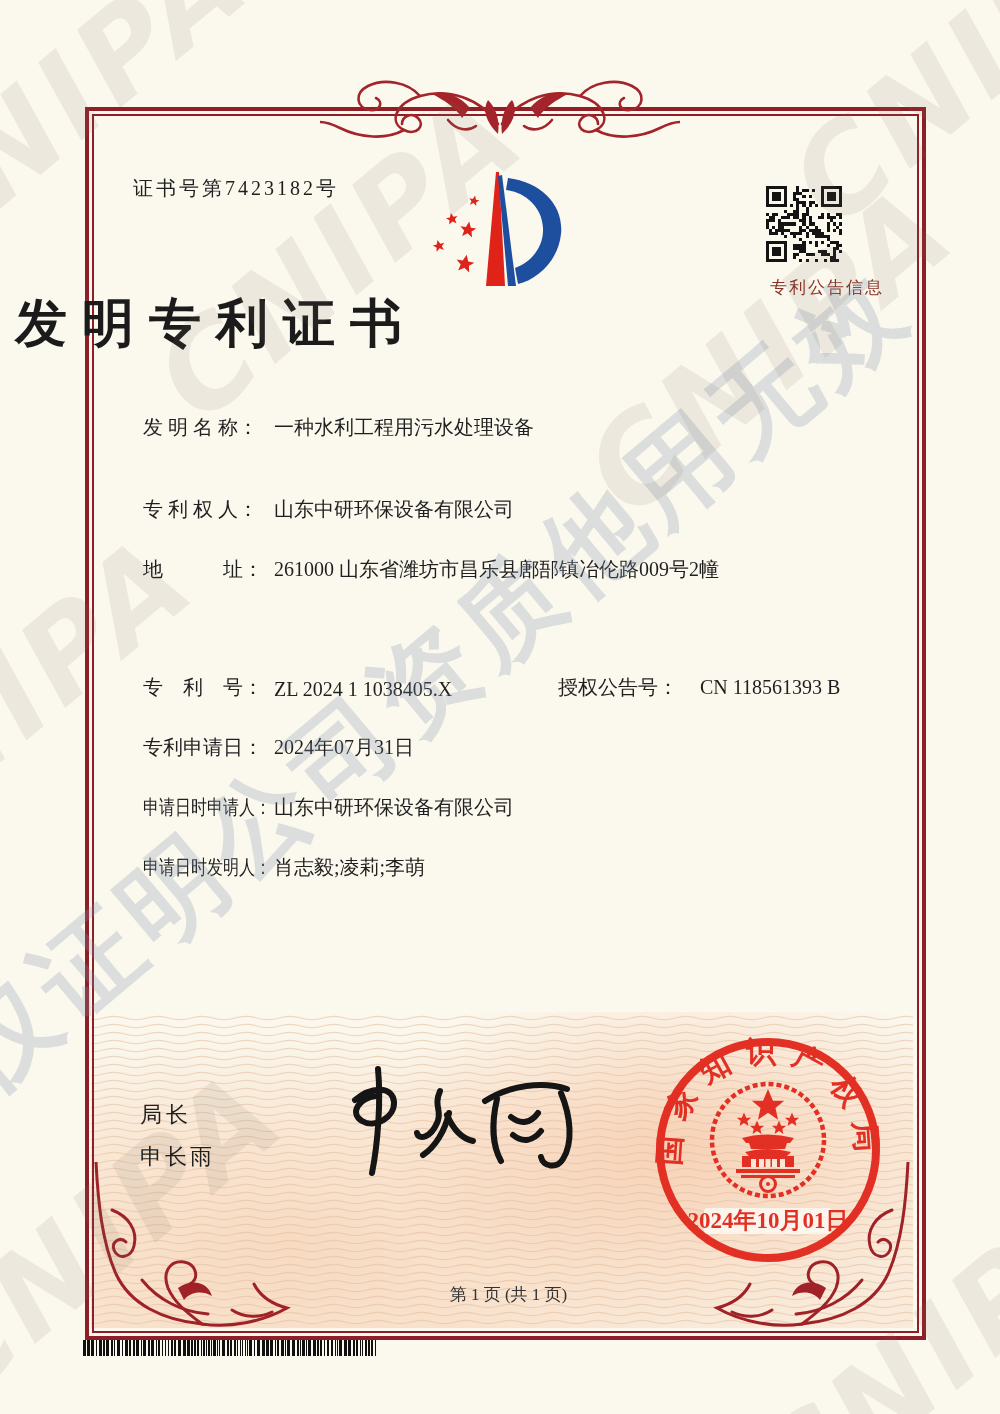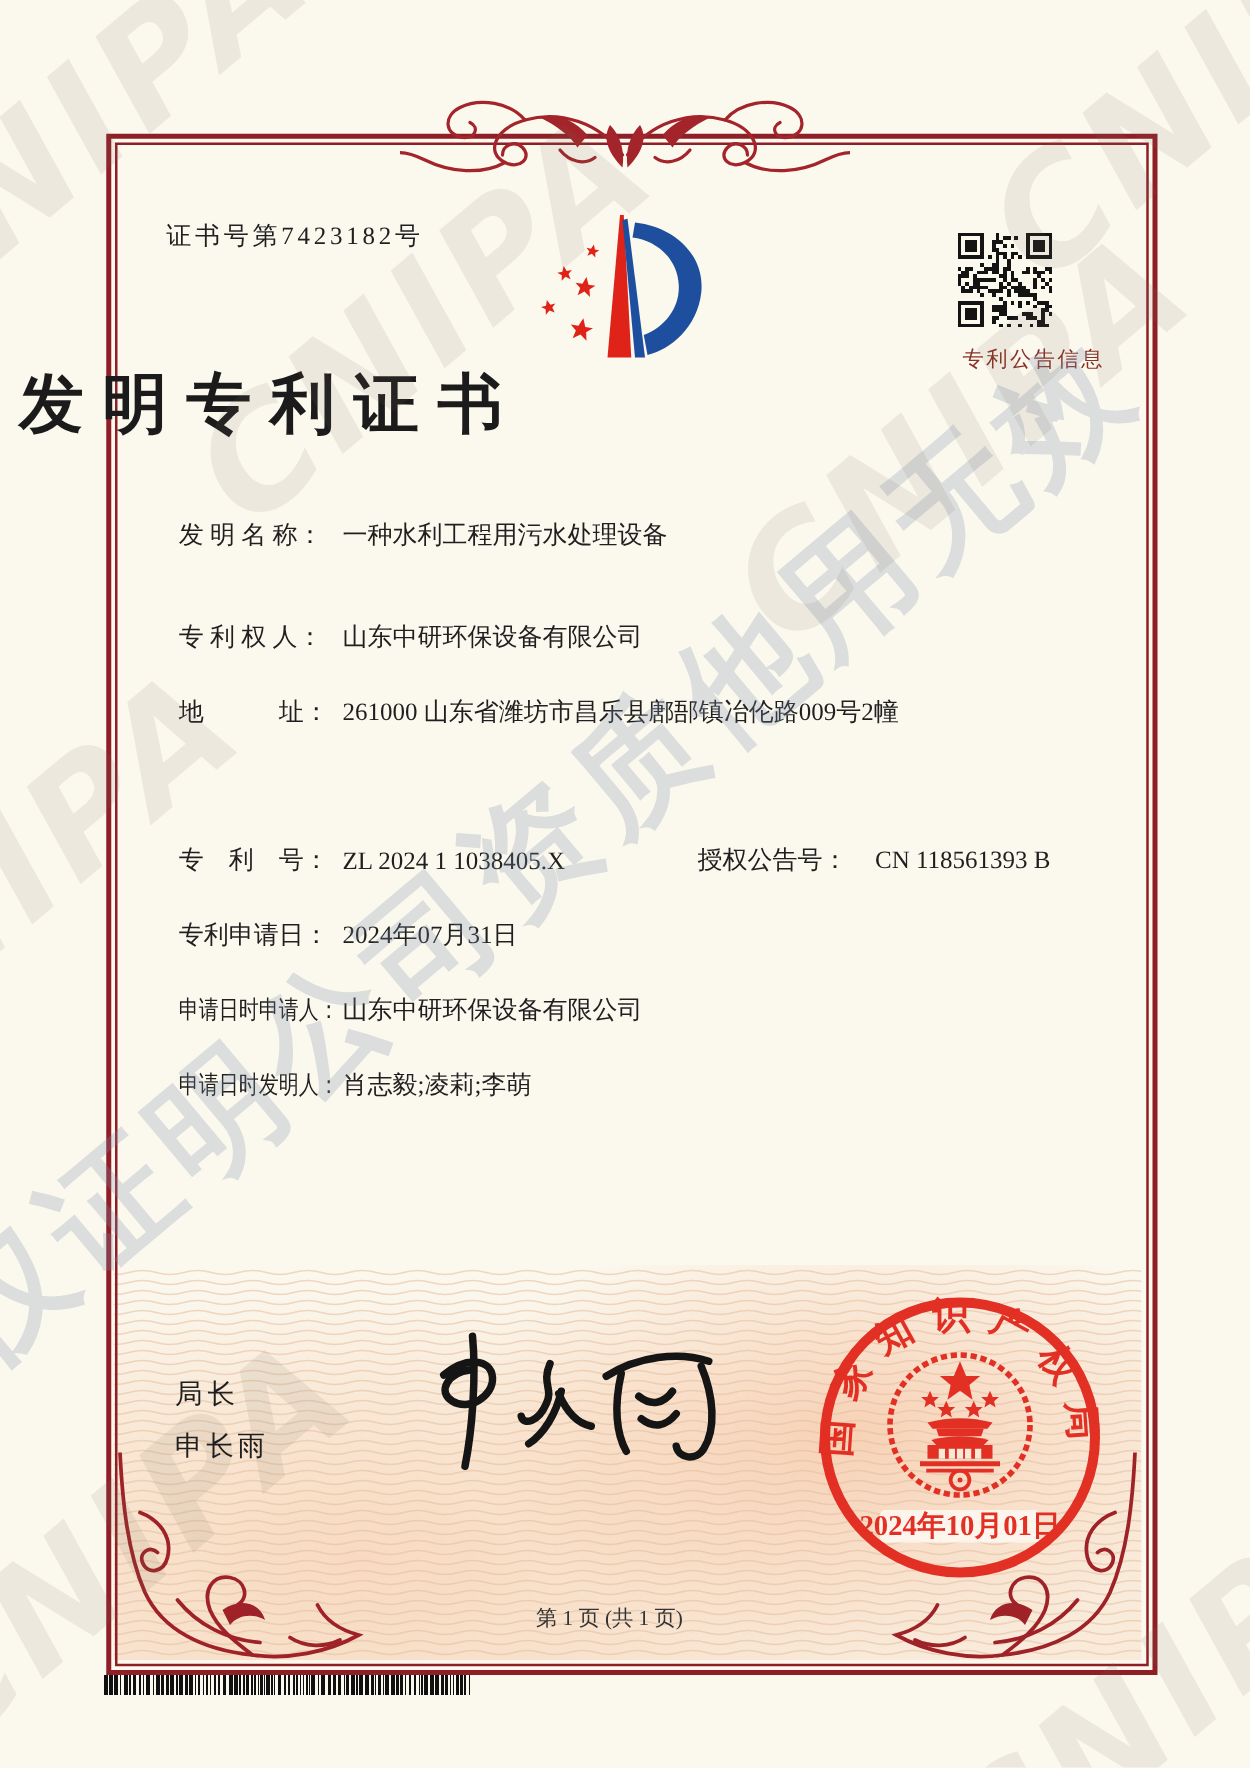--- a/index.html
+++ b/index.html
@@ -53,21 +53,21 @@
   
   .signer-title{position:absolute;left:140px;top:1100px;font-size:22px;letter-spacing:4px;z-index:7;}
   .signer-name{position:absolute;left:140px;top:1142px;font-size:22px;letter-spacing:3px;z-index:7;}
   .autograph{position:absolute;left:235px;top:1055px;z-index:7;}
 
   
   .seal{position:absolute;left:650px;top:1032px;z-index:7;opacity:.95;}
 
   
   .page-info{position:absolute;left:0;top:1283px;width:975px;text-align:center;
-             font-size:17px;z-index:5;color:#333;}
+             font-size:17px;z-index:5;color:#333;padding-left:21px;}
   .barcode{position:absolute;left:83px;top:1340px;z-index:5;}
 
   .orn{position:absolute;z-index:4;pointer-events:none;}
 </style>
 </head>
 <body>
 
 <div id="page">
 
   <div class="wave-zone">

